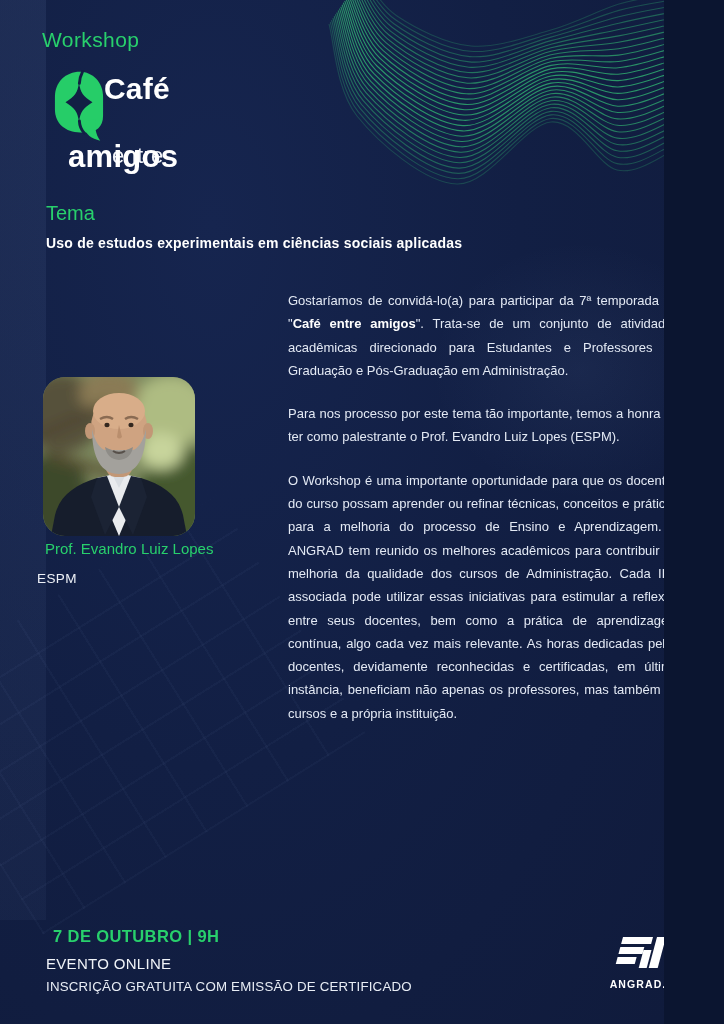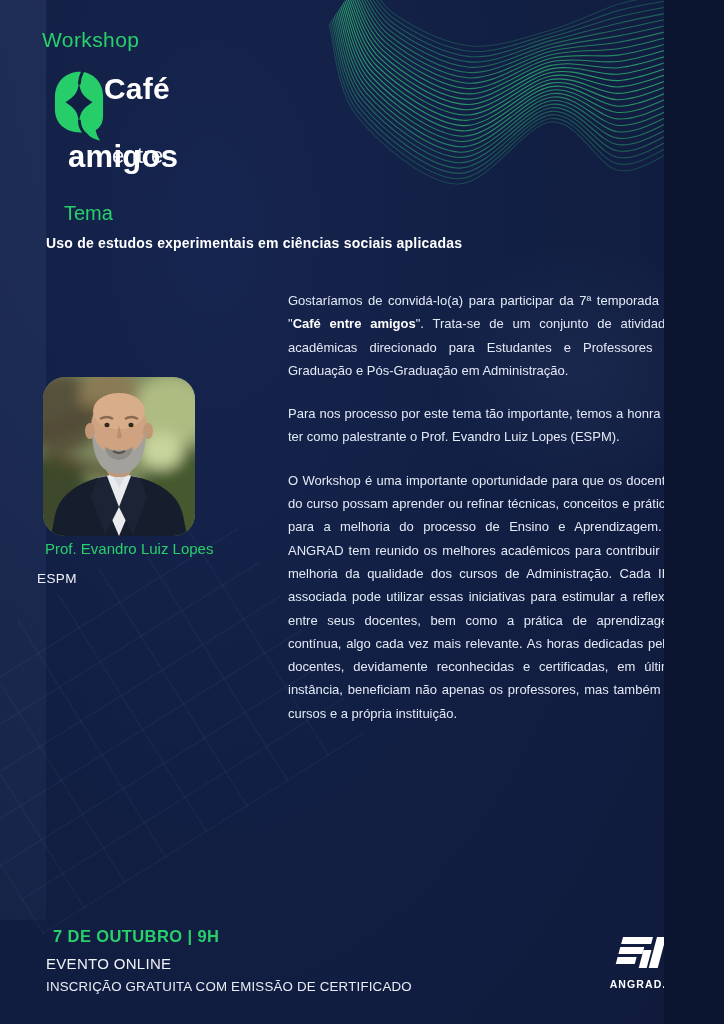--- a/index.html
+++ b/index.html
@@ -23,21 +23,21 @@
   .waves{position:absolute;top:0;right:0;width:345px;height:215px;overflow:visible;}
 
   .kicker{position:absolute;left:42px;top:28px;font-size:21px;font-weight:500;
     letter-spacing:.4px;color:var(--green);}
   .logo{position:absolute;left:0;top:0;}
   .logo-icon{position:absolute;left:53px;top:70px;}
   .logo-cafe{position:absolute;left:104px;top:72px;font-size:30px;font-weight:700;color:#fff;letter-spacing:.2px;}
   .logo-entre{position:absolute;left:112px;top:108px;font-size:22px;font-weight:300;color:#f2f4f9;letter-spacing:.3px;margin-top:35px;}
   .logo-amigos{position:absolute;left:68px;top:139px;font-size:31px;font-weight:700;color:#fff;letter-spacing:.3px;}
 
-  .tema-label{position:absolute;left:46px;top:202px;font-size:20px;font-weight:500;color:var(--green);margin-left:18px;}
+  .tema-label{position:absolute;left:46px;top:202px;font-size:20px;font-weight:500;color:var(--green);}
   .tema-title{position:absolute;left:46px;top:235px;width:640px;font-size:14px;font-weight:700;color:#fff;letter-spacing:.2px;}
 
   .speaker-photo{position:absolute;left:43px;top:377px;width:152px;height:159px;}
   .speaker-name{position:absolute;left:45px;top:540px;font-size:15px;font-weight:500;color:var(--green);}
   .speaker-aff{position:absolute;left:37px;top:571px;font-size:13.5px;font-weight:500;color:#eef1f7;letter-spacing:.4px;}
 
   .body-col{position:absolute;left:288px;top:289px;width:391px;color:#e3e9f4;
     font-size:13px;line-height:23.3px;text-align:justify;}
   .body-col p{margin:0 0 20px 0;}
   .body-col strong{color:#ffffff;font-weight:700;}

